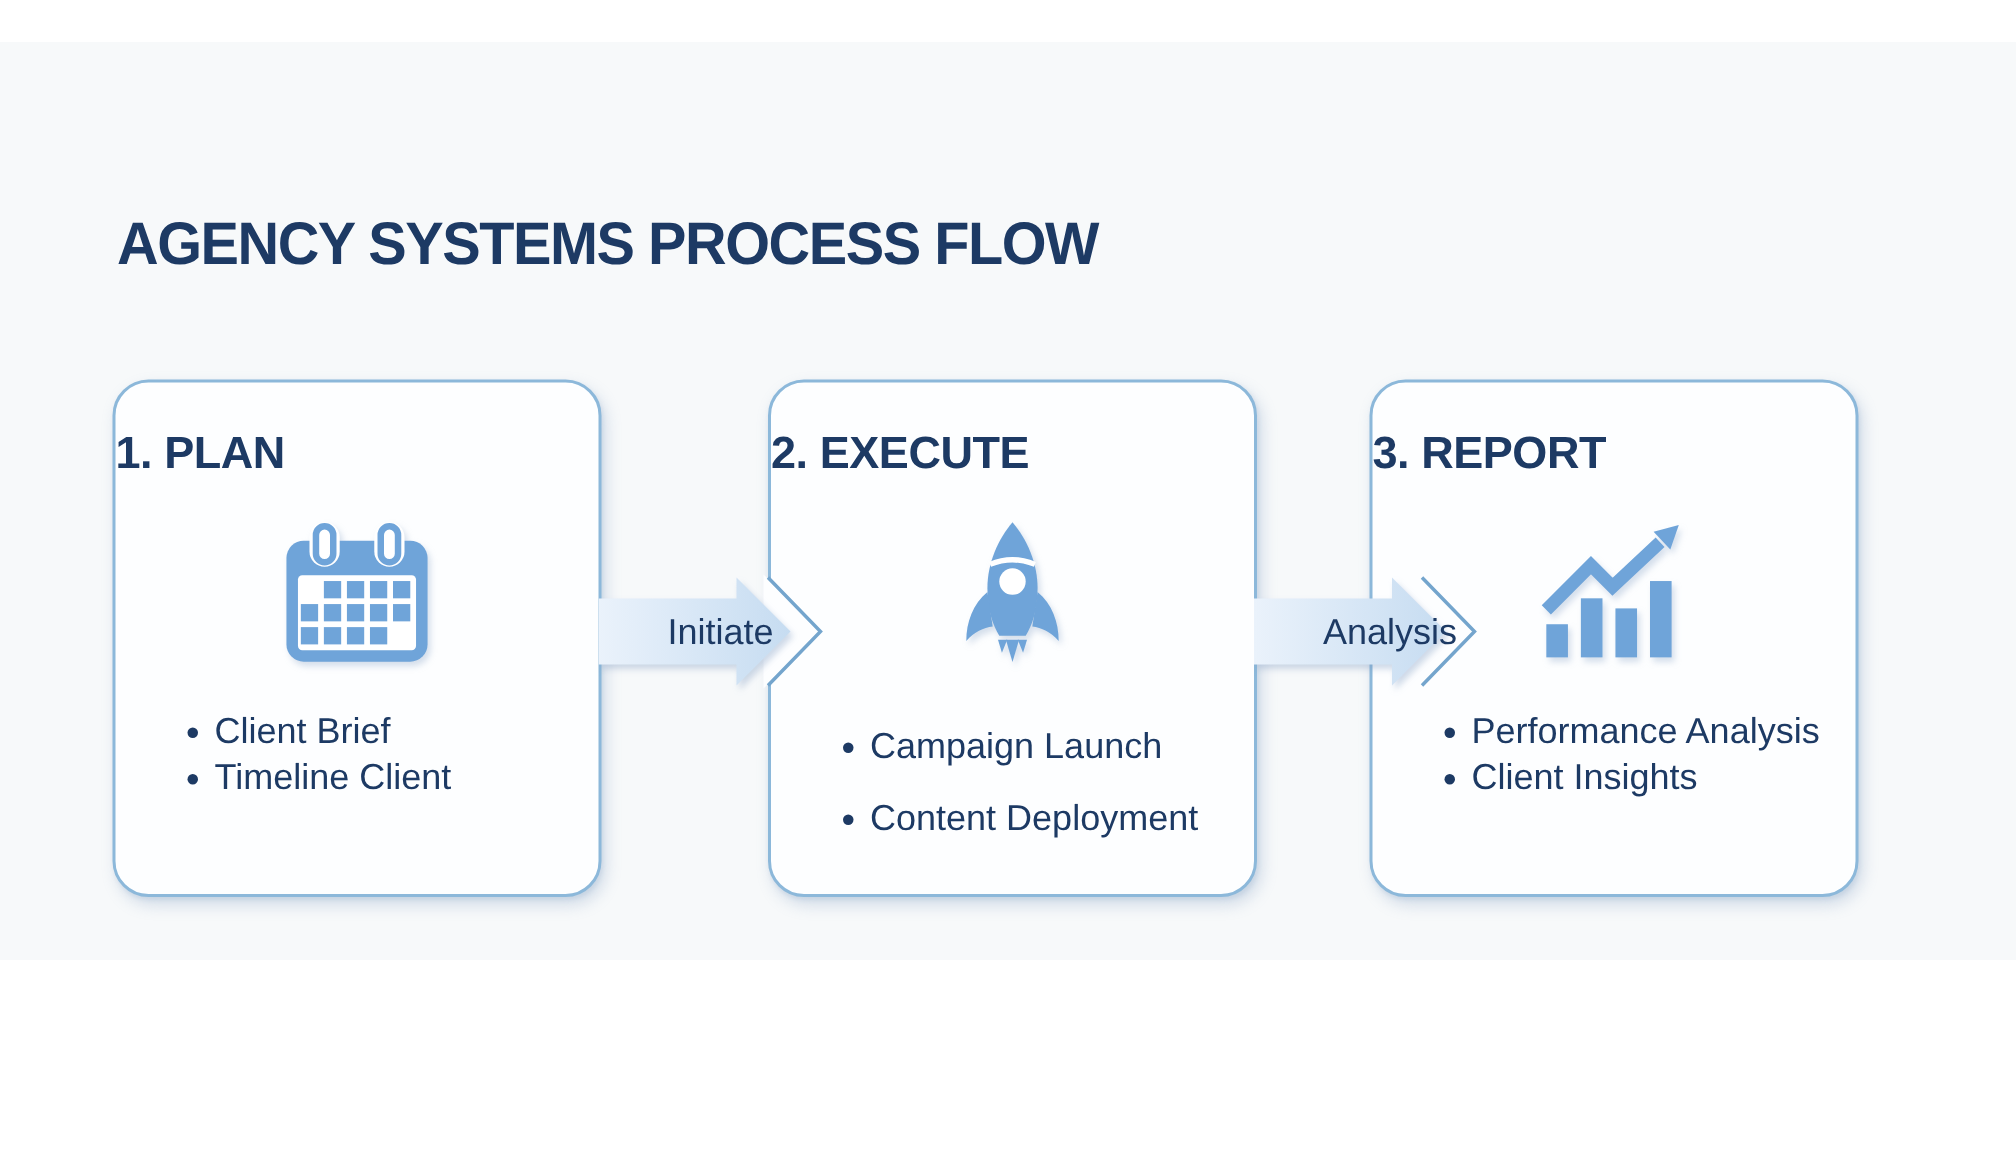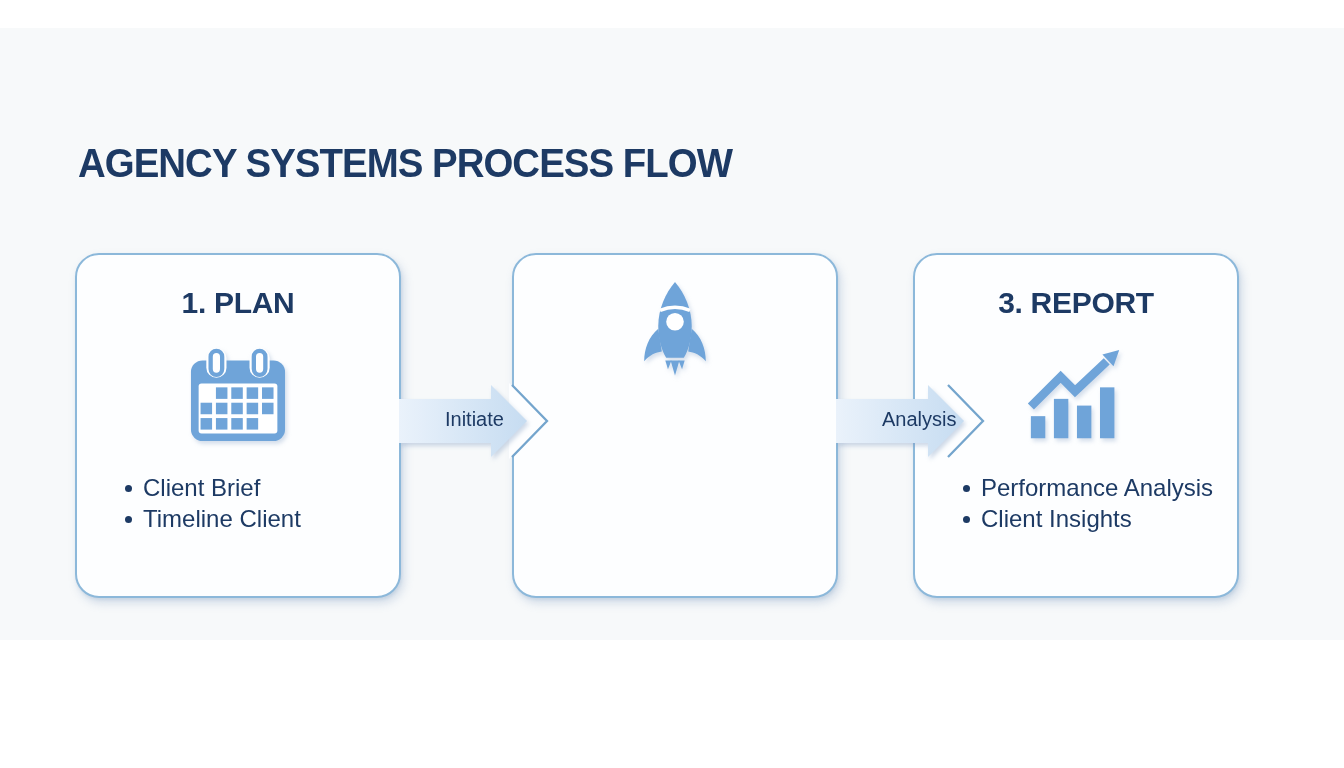--- a/index.html
+++ b/index.html
@@ -22,21 +22,21 @@
   }
   .step{
     position:absolute; top:225px; width:326px; height:345px;
     background:var(--cardBg); border:2px solid var(--cardBorder); border-radius:24px;
     box-shadow:3px 5px 10px rgba(130,160,195,.32), 1px 2px 3px rgba(130,160,195,.18);
   }
   .step--plan{left:75px;}
   .step--execute{left:512px;}
   .step--report{left:913px;}
   .step__heading{
-    margin:30px 0 0 0; text-align:center;
+    margin:30px 0 0 0; 
     font-size:30px; line-height:36px; font-weight:bold; color:var(--navy);
     letter-spacing:-0.3px;
   }
   .step__icon{
     height:106px; margin-top:22px;
     display:flex; justify-content:center; align-items:center;
   }
   .step__icon svg{filter:drop-shadow(2px 3px 2px rgba(120,150,190,.30));}
   .icon-fill{fill:var(--iconBlue);}
   .icon-stroke{stroke:var(--iconBlue); fill:none;}
@@ -59,21 +59,21 @@
   .connector--initiate{left:399px;}
   .connector--progress{left:836px;}
   .chevron-mask{fill:var(--cardBg);}
   .chevron-line{fill:none; stroke:var(--chevron); stroke-width:2.3; stroke-linejoin:miter;}
   .flow-arrow{
     fill:url(#arrowGrad);
     filter:drop-shadow(2px 3px 2px rgba(120,150,190,.35));
   }
   .connector-label{
     position:absolute; left:0; top:52px; width:104px; text-align:center;
-    font-size:20px; color:var(--navy);padding-left:46px;
+    font-size:24px; color:var(--navy);padding-left:46px;
   }
 </style>
 </head>
 <body>
 
 <div class="canvas">
 
   <svg width="0" height="0" style="position:absolute" aria-hidden="true">
     <defs>
       <linearGradient id="arrowGrad" x1="0" y1="0" x2="1" y2="0">
@@ -112,32 +112,37 @@
         <rect class="icon-stroke" x="68.5" y="3" width="12" height="25" rx="6" stroke-width="4.5" fill="#ffffff"></rect>
       </svg>
     </div>
     <ul class="step__list">
       <li class="step__item">Client Brief</li>
       <li class="step__item">Timeline Client</li>
     </ul>
   </section>
 
   <section class="step step--execute">
+    <h2 class="step__heading">2. EXECUTE</h2>
     <div class="step__icon">
       <svg viewBox="0 0 100 112" width="88" height="99">
         <path class="icon-fill" d="M50 1 C61 14 69 32 69 51 C69 67 65 79 60 87 L40 87 C35 79 31 67 31 51 C31 32 39 14 50 1 Z"></path>
         <path d="M33 33 Q50 26 67 33" stroke="#ffffff" stroke-width="4" fill="none"></path>
         <circle cx="50" cy="46" r="10" fill="#ffffff"></circle>
         <path class="icon-fill" d="M31 54 C20 63 15 77 15 91 C21 84 28 81 35 80 Z"></path>
         <path class="icon-fill" d="M69 54 C80 63 85 77 85 91 C79 84 72 81 65 80 Z"></path>
         <path class="icon-fill" d="M39 90 L46 90 L42 100 Z"></path>
         <path class="icon-fill" d="M45 90 L55 90 L50 107 Z"></path>
         <path class="icon-fill" d="M54 90 L61 90 L58 100 Z"></path>
       </svg>
     </div>
+    <ul class="step__list">
+      <li class="step__item">Campaign Launch</li>
+      <li class="step__item">Content Deployment</li>
+    </ul>
   </section>
 
   <section class="step step--report">
     <h2 class="step__heading">3. REPORT</h2>
     <div class="step__icon">
       <svg viewBox="0 0 104 100" width="100" height="96">
         <g class="icon-fill">
           <rect x="5" y="71" width="15" height="23"></rect>
           <rect x="29" y="53" width="15" height="41"></rect>
           <rect x="53" y="60" width="15" height="34"></rect>

